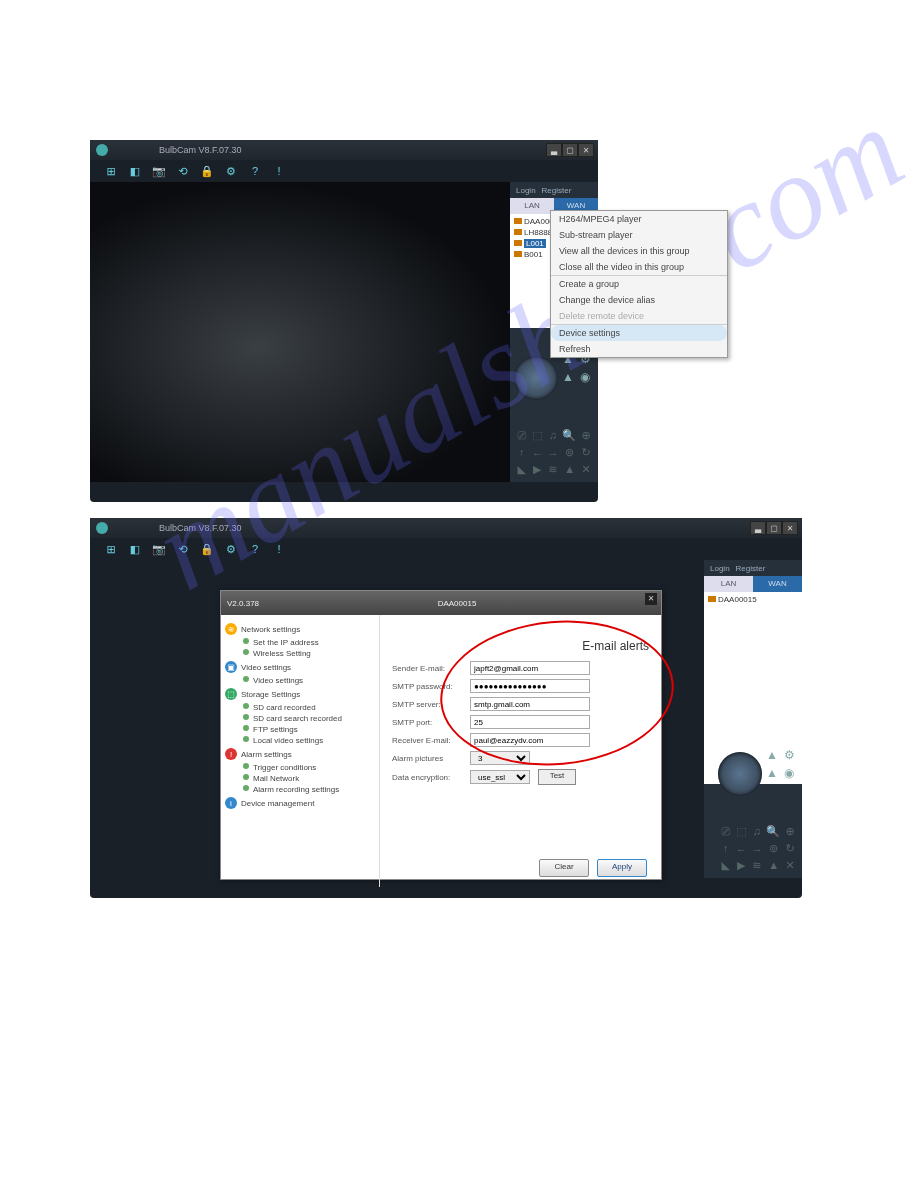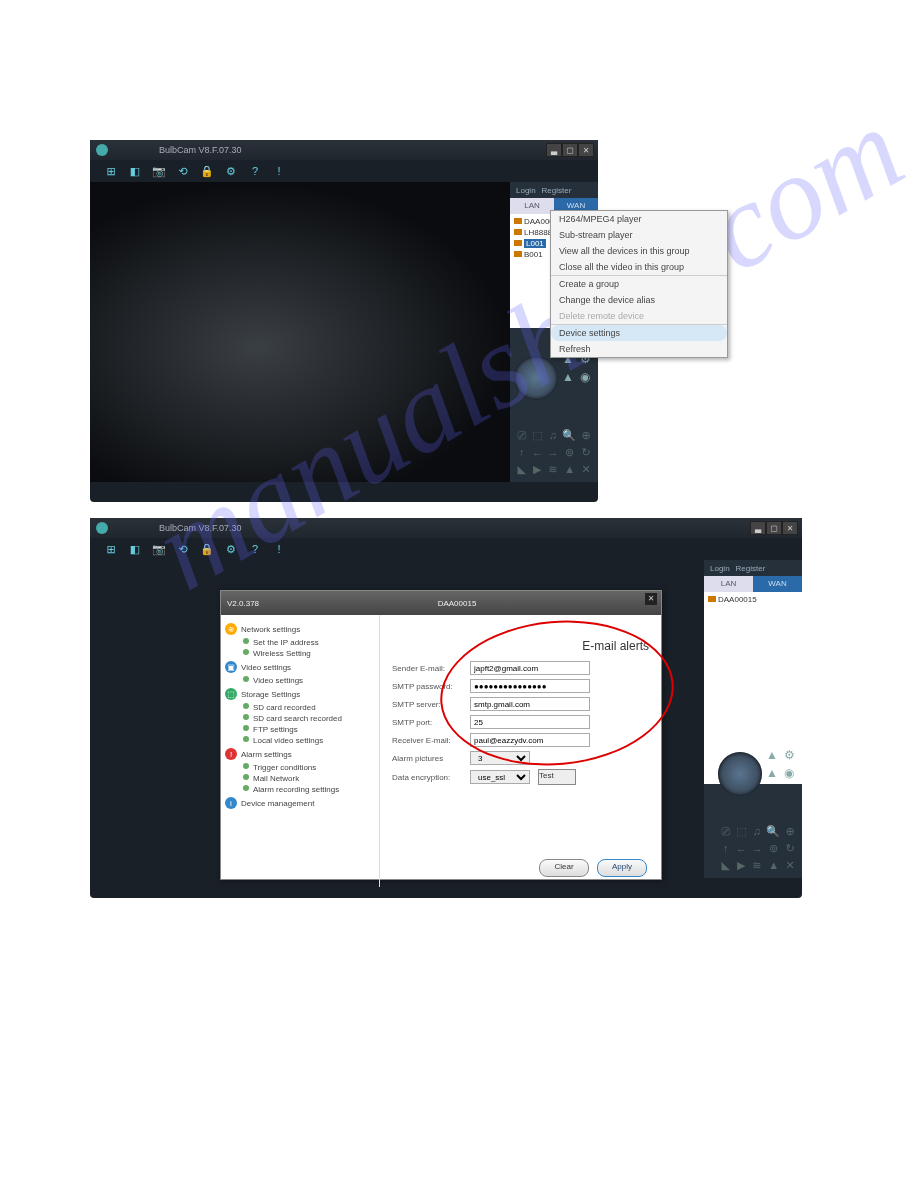--- a/index.html
+++ b/index.html
@@ -63,23 +63,23 @@
 
 .form { flex:1; padding:8px 12px; position:relative; font-size:8px; }
 .form h4 { margin:16px 0 8px; font-size:12px; font-weight:normal;text-align:right; }
 .frow { display:flex; align-items:center; margin-bottom:4px; }
 .frow label { width:78px; color:#555; }
 .frow input, .frow select { height:14px; font-size:8px; border:1px solid #aaa; padding:0 3px; box-sizing:border-box; }
 .frow input { width:120px; }
 .frow select { width:60px; }
 .ellipse { position:absolute; top:6px; left:60px; width:230px; height:140px; border:2px solid #d00; border-radius:50%; pointer-events:none; transform:rotate(-5deg); }
 .btnrow { position:absolute; bottom:10px; right:14px; display:flex; gap:8px; }
-.btn { width:48px; height:16px; font-size:8px; border:1px solid #888; background:linear-gradient(#fafafa,#ddd); border-radius:8px; text-align:center; line-height:14px; }
+.btn { width:48px; height:16px; font-size:8px; border:1px solid #888; background:linear-gradient(#fafafa,#ddd); border-radius:2px; text-align:center; line-height:14px; }
 .btn.pri { border-color:#38c; color:#247; }
-.testbtn { width:36px;height:14px;font-size:8px;border:1px solid #888;background:#eee;margin-left:8px;text-align:left;line-height:12px; }
+.testbtn { width:36px;height:14px;font-size:8px;border:1px solid #888;background:#eee;margin-left:8px;text-align:center;line-height:12px; }
 </style>
 </head>
 <body>
 
 <div class="page">
 <div class="watermark">manualshive.com</div>
 
 <div class="app app1">
   <div class="titlebar">
     <span class="logo-dot"></span>

